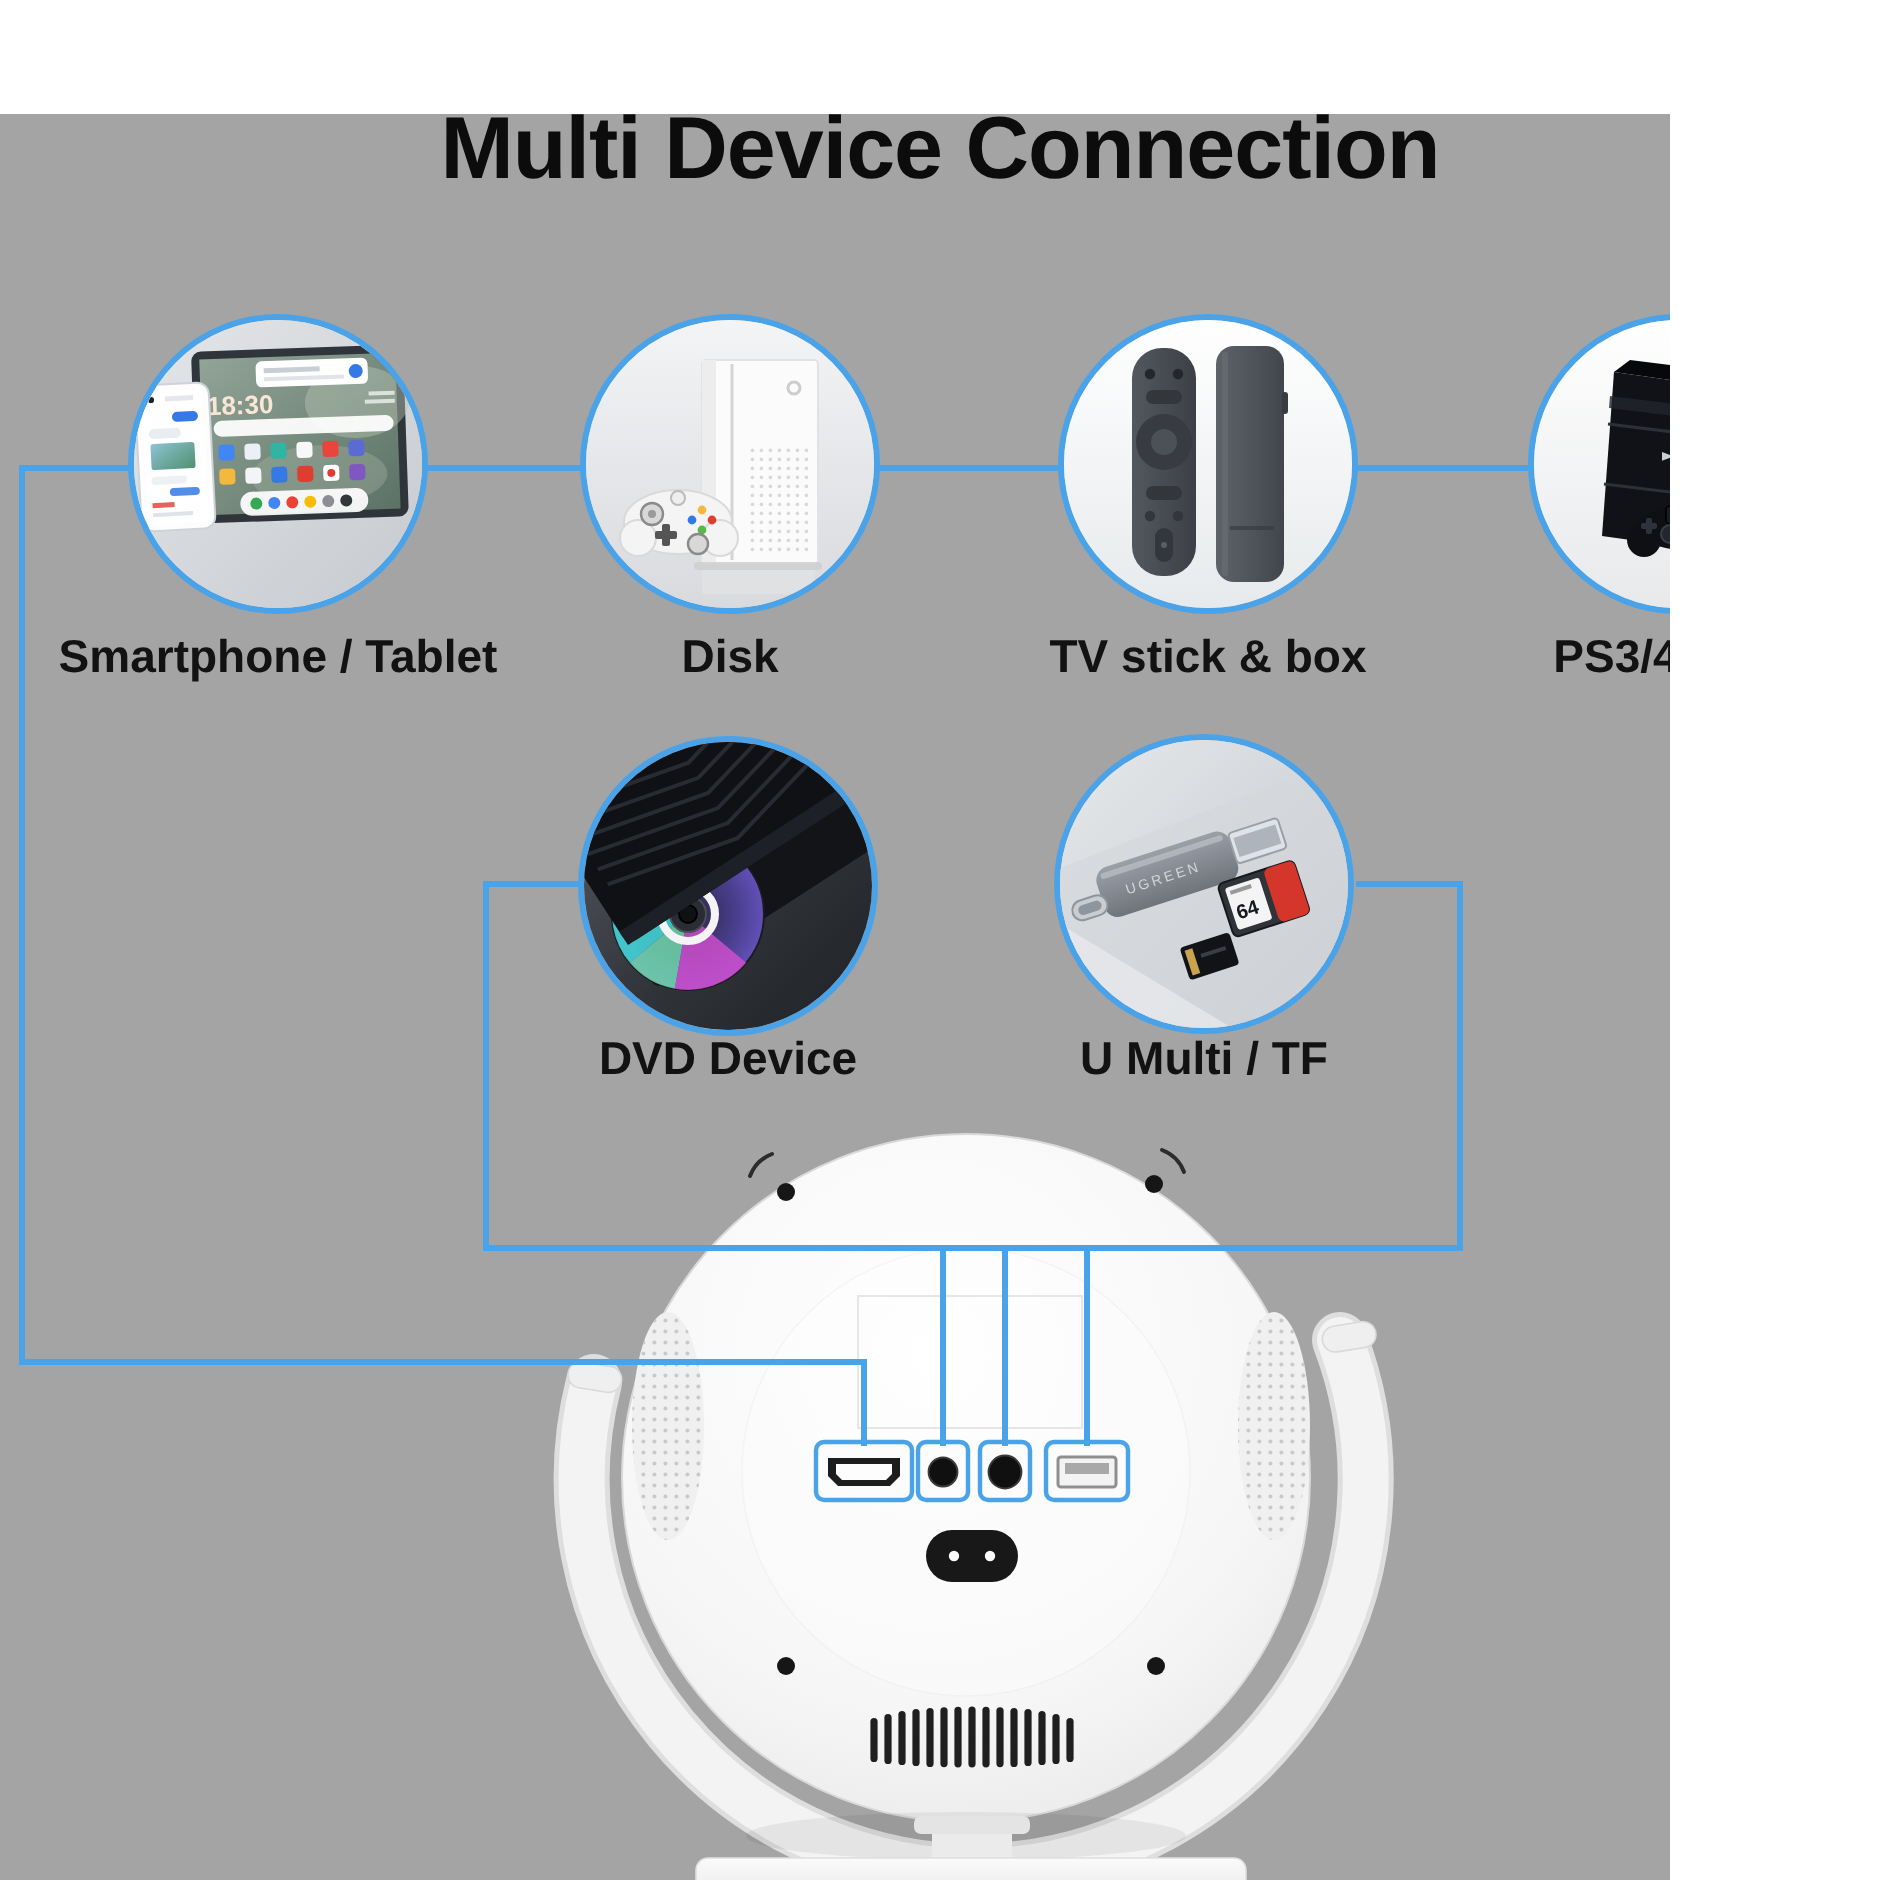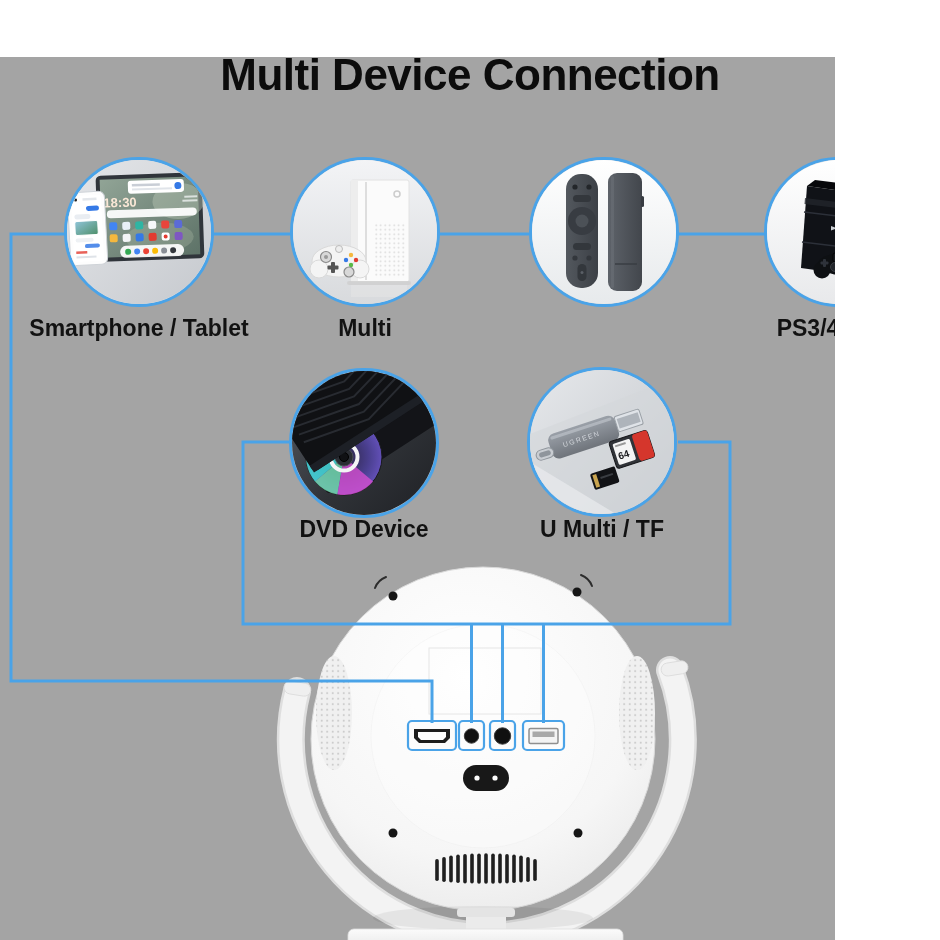--- a/index.html
+++ b/index.html
@@ -417,18 +417,19 @@
       </g>
       <g transform="rotate(-18 80 108)">
         <rect x="62" y="98" width="26" height="17" rx="2" fill="#121316"></rect>
         <rect x="64" y="100" width="4" height="13" fill="#c9a44f"></rect>
         <rect x="71" y="104" width="13" height="2" fill="#3a3d42"></rect>
       </g>
     </svg>
   </div>
 
   <div class="device-label" style="left:139px;top:279px">Smartphone / Tablet</div>
-  <div class="device-label" style="left:365px;top:279px">Multi</div>
+  <div class="device-label" style="left:365px;top:279px">Disk</div>
+  <div class="device-label" style="left:604px;top:279px">TV stick &amp; box</div>
   <div class="device-label" style="left:808px;top:279px">PS3/4</div>
   <div class="device-label" style="left:364px;top:480px">DVD Device</div>
   <div class="device-label" style="left:602px;top:480px">U Multi / TF</div>
 
 </div>
 
 </body></html>

